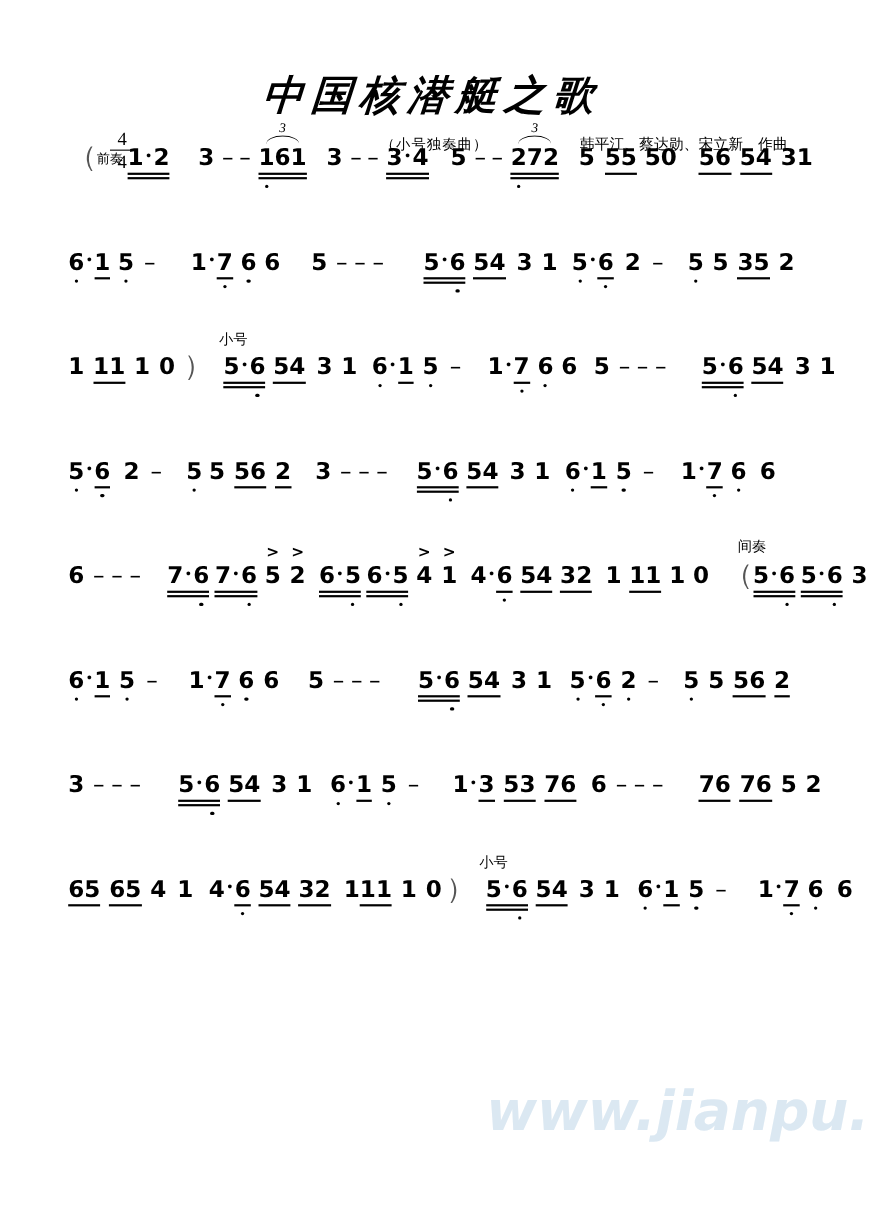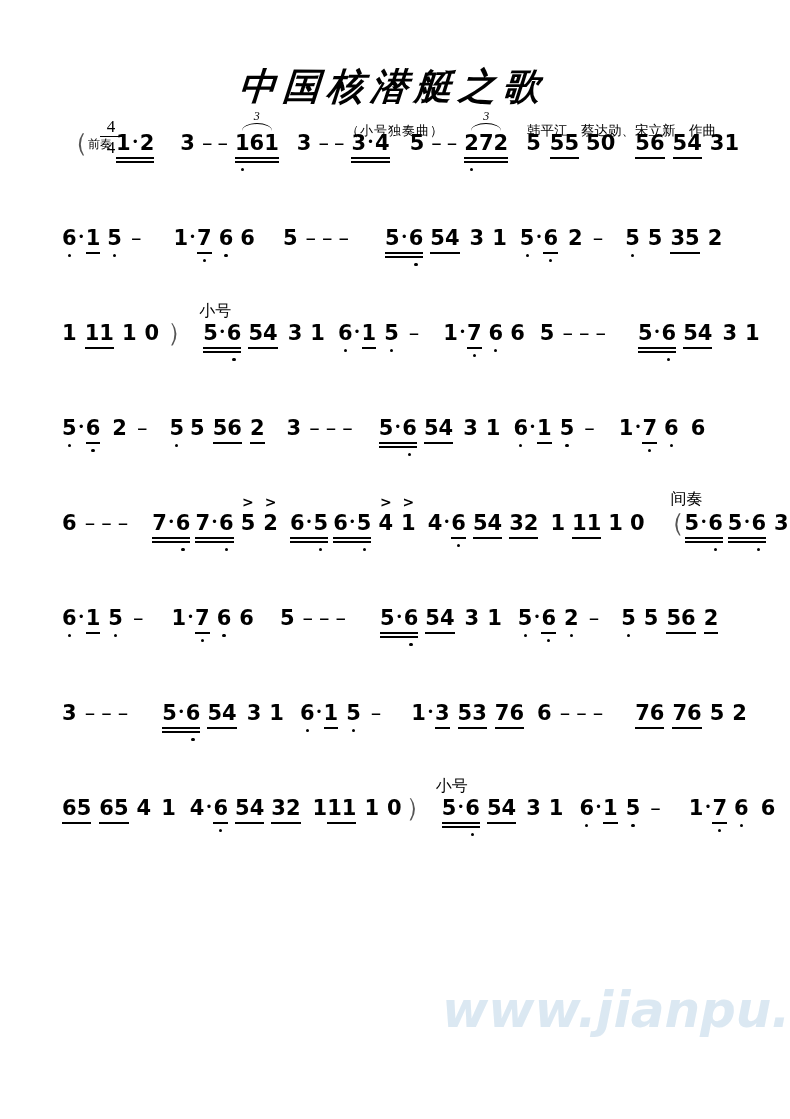--- a/index.html
+++ b/index.html
@@ -199,21 +199,21 @@
   .triplet .three {
     display: block;
     text-align: center;
     font-style: italic;
   }
 
   
   .ann {
     position: absolute;
     top: -15px;
-    font-size: 16px;
+    font-size: 13px;
     font-family: "DejaVu Sans", "Liberation Sans", sans-serif;
     font-weight: 400;
     white-space: nowrap;
     line-height: 1;
   }
   .paren {
     display: inline-block;
     font-size: 26px;
     font-family: "Liberation Serif", serif;
     line-height: 22px;

